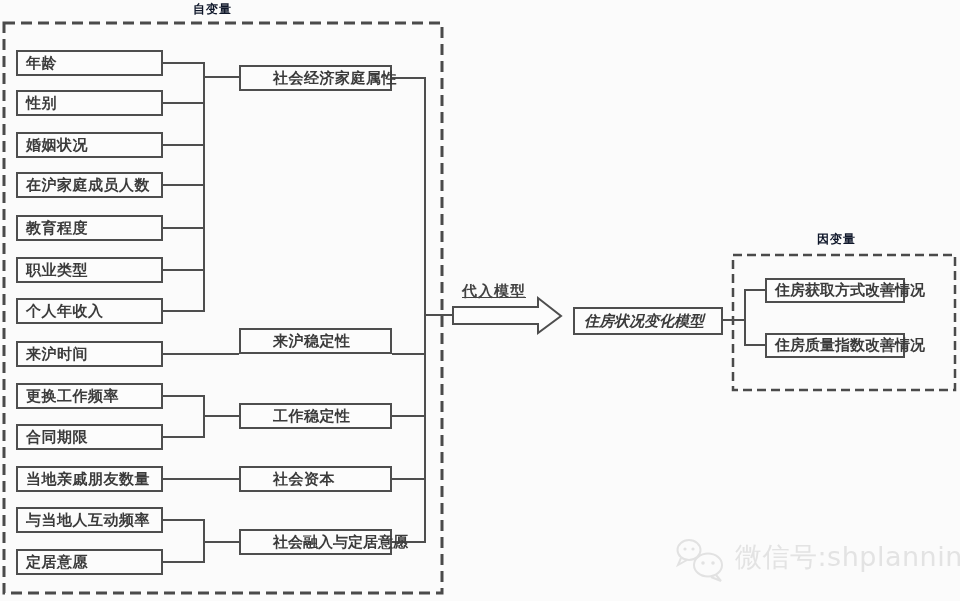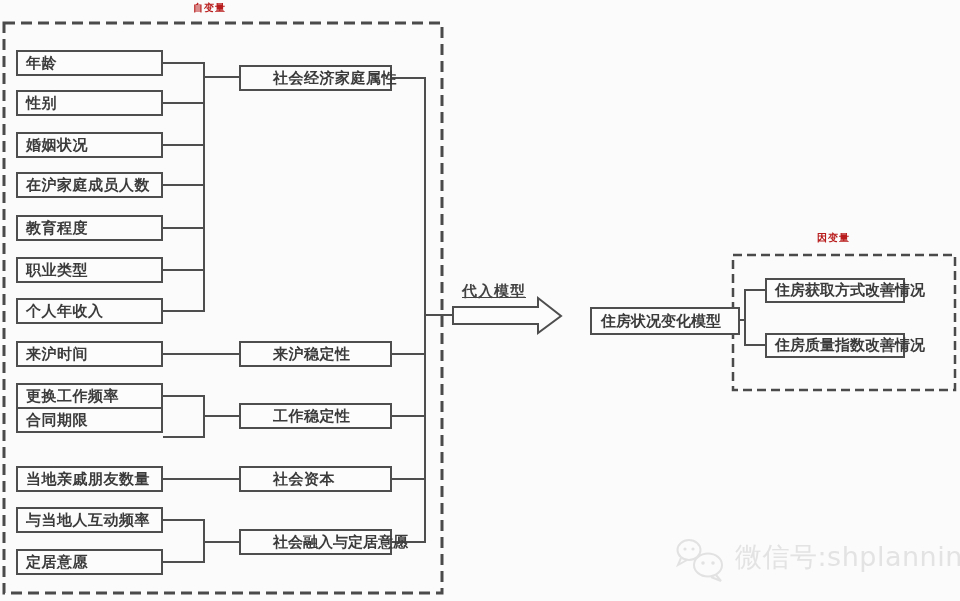--- a/index.html
+++ b/index.html
@@ -19,25 +19,25 @@
     color:#3b3b3b;
     font-weight:bold;
     font-size:15px;
     display:flex;align-items:center;
     padding:0 4px 0 8px;
     white-space:nowrap;
     letter-spacing:0.5px;
   }
   .left-var{left:16px;width:147px;height:26px;}
   .factor{left:239px;width:153px;height:26px;padding-left:32px;}
-  .model{left:590px;top:307px;width:150px;height:28px;padding-left:9px;letter-spacing:0;}
+  .model{left:573px;top:307px;width:150px;height:28px;padding-left:9px;letter-spacing:0;font-style:italic;}
   .dep-var{left:765px;width:140px;height:25px;letter-spacing:0;}
   .group-label{
     position:absolute;
-    color:#b91c1c;font-weight:bold;font-size:10px;letter-spacing:1px;
+    color:#0f172a;font-weight:bold;font-size:12px;letter-spacing:1px;
     white-space:nowrap;
   }
   .arrow-label{
     position:absolute;left:462px;top:282px;
     color:#434343;font-weight:bold;font-size:15px;letter-spacing:1px;text-decoration:underline;
   }
   .watermark-text{
     position:absolute;left:735px;top:539px;
     color:#e3e3e3;font-size:27px;font-weight:normal;
     letter-spacing:0.5px;white-space:nowrap;
@@ -102,27 +102,27 @@
 
   <div class="box left-var" style="top:50px">年龄</div>
   <div class="box left-var" style="top:90px">性别</div>
   <div class="box left-var" style="top:132px">婚姻状况</div>
   <div class="box left-var" style="top:172px">在沪家庭成员人数</div>
   <div class="box left-var" style="top:215px">教育程度</div>
   <div class="box left-var" style="top:257px">职业类型</div>
   <div class="box left-var" style="top:298px">个人年收入</div>
   <div class="box left-var" style="top:341px">来沪时间</div>
   <div class="box left-var" style="top:383px">更换工作频率</div>
-  <div class="box left-var" style="top:407px">合同期限</div>
+  <div class="box left-var" style="top:424px">合同期限</div>
   <div class="box left-var" style="top:466px">当地亲戚朋友数量</div>
   <div class="box left-var" style="top:507px">与当地人互动频率</div>
   <div class="box left-var" style="top:549px">定居意愿</div>
 
   <div class="box factor" style="top:65px">社会经济家庭属性</div>
-  <div class="box factor" style="top:341px">来沪稳定性</div>
+  <div class="box factor" style="top:328px">来沪稳定性</div>
   <div class="box factor" style="top:403px">工作稳定性</div>
   <div class="box factor" style="top:466px">社会资本</div>
   <div class="box factor" style="top:529px; letter-spacing:0">社会融入与定居意愿</div>
 
   <div class="arrow-label">代入模型</div>
   <div class="box model">住房状况变化模型</div>
 
   <div class="box dep-var" style="top:278px">住房获取方式改善情况</div>
   <div class="box dep-var" style="top:333px">住房质量指数改善情况</div>
 

